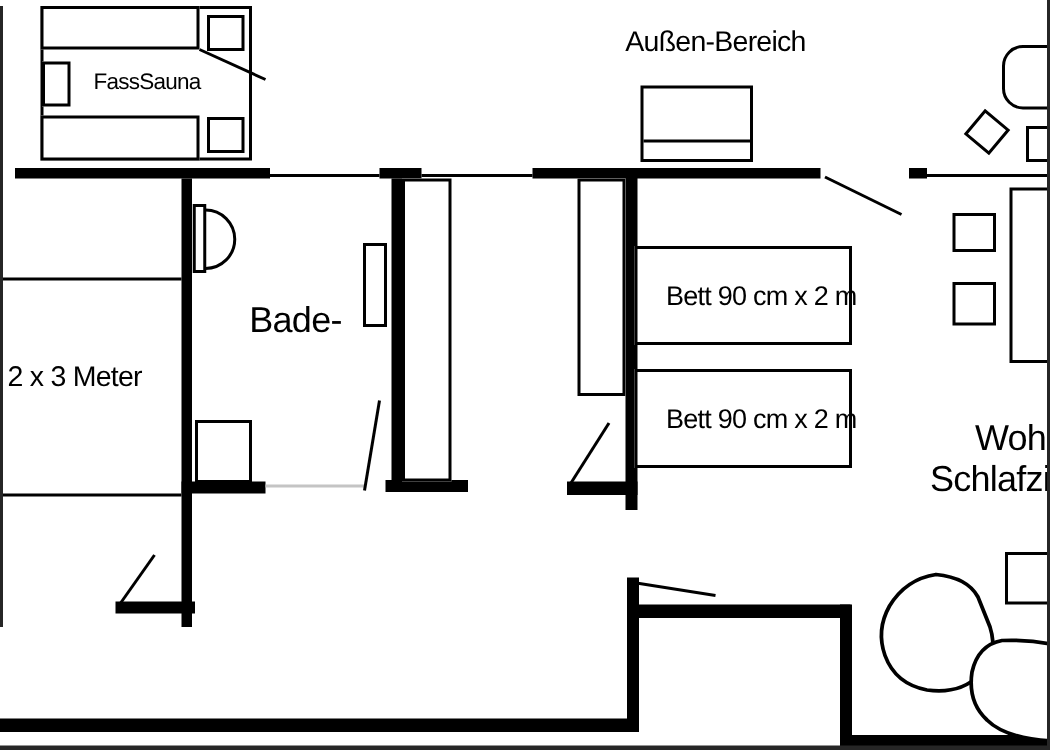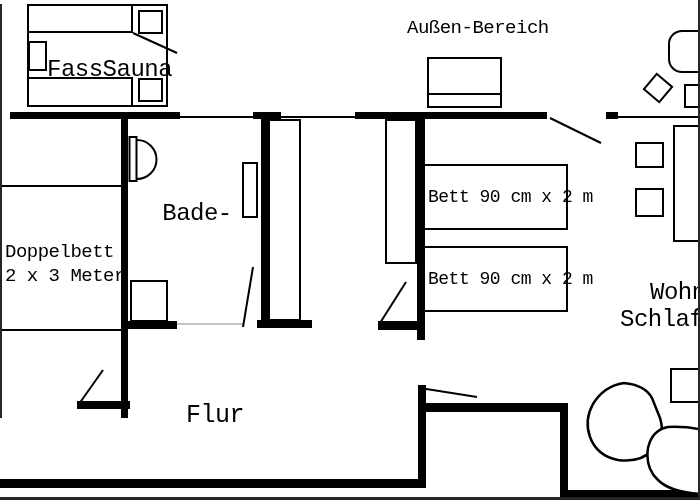--- a/index.html
+++ b/index.html
@@ -3,27 +3,27 @@
 <meta charset="utf-8">
 <style>
   html,body{margin:0;padding:0;}
   body{width:700px;height:500px;overflow:hidden;background:#fff;}
   #plan{position:relative;width:700px;height:500px;background:#fff;
         font-family:"Liberation Sans",sans-serif;color:#000;}
   .wall{position:absolute;background:#000;}
   .thin{position:absolute;background:#000;}
   .threshold{position:absolute;background:#c4c4c4;}
   .furn{position:absolute;border:2px solid #000;background:#fff;box-sizing:border-box;}
-  .lbl{position:absolute;letter-spacing:-0.5px;white-space:nowrap;line-height:1.15;font-family:Liberation Mono, monospace;}
+  .lbl{position:absolute;letter-spacing:-0.5px;white-space:nowrap;line-height:1.15;}
   .center{text-align:center;}
   svg.overlay{position:absolute;left:0;top:0;width:700px;height:500px;pointer-events:none;}
   .edge{position:absolute;background:#262626;}
   .bedbox{position:absolute;border:2px solid #000;background:#fff;box-sizing:border-box;
           display:flex;align-items:center;}
-  .bedbox span{padding-left:3px;}
+  .bedbox span{padding-left:19px;}
 </style>
 </head>
 <body>
 
 <div id="plan">
 
   <div class="wall" style="left:10px;top:112px;width:170px;height:7px;"></div>
   <div class="wall" style="left:253px;top:112px;width:28px;height:7px;"></div>
   <div class="wall" style="left:355px;top:112px;width:192px;height:7px;"></div>
   <div class="wall" style="left:606px;top:112px;width:12px;height:7px;"></div>
@@ -90,38 +90,36 @@
     <line x1="380" y1="323" x2="406" y2="282" stroke="#000" stroke-width="2"></line>
     <line x1="550" y1="118" x2="601" y2="143" stroke="#000" stroke-width="2"></line>
     <line x1="79" y1="404" x2="103" y2="370" stroke="#000" stroke-width="2"></line>
     <line x1="420" y1="388" x2="477" y2="397" stroke="#000" stroke-width="2"></line>
     <line x1="133" y1="33" x2="177" y2="53" stroke="#000" stroke-width="2"></line>
 
     <path fill="#fff" stroke="#000" stroke-width="2.5" d="M624,383 Q604,386 593,404 Q584,420 590,437 Q597,456 618,460 Q640,463 653,450 Q666,437 660,418 L652,398 Q645,385 624,383 Z"></path>
     <path fill="#fff" stroke="#000" stroke-width="2.5" d="M668,427 Q652,430 648,448 Q645,468 658,480 Q670,492 700,494 L712,494 L712,432 Q690,426 668,427 Z"></path>
   </svg>
 
-  <div class="lbl center" style="left:47px;top:56px;width:102px;font-size:24px;">FassSauna</div>
+  <div class="lbl center" style="left:47px;top:46px;width:102px;font-size:15px;">FassSauna</div>
 
   <div class="lbl center" style="left:407px;top:18px;width:140px;font-size:19px;">Außen-Bereich</div>
 
   <div class="lbl" style="left:5px;top:240px;font-size:19px;line-height:24px;">
-    <div>Doppelbett</div>
     <div>2 x 3 Meter</div>
   </div>
 
   <div class="lbl center" style="left:146px;top:201px;width:102px;font-size:24px;line-height:26px;">
     <div>Bade-</div>
   </div>
 
 
   <div class="lbl" style="left:620px;top:279px;width:220px;font-size:24px;line-height:27px;">
     <div style="padding-left:30px;">Wohn-</div>
     <div>Schlafzimmer</div>
   </div>
 
-  <div class="lbl center" style="left:184px;top:402px;width:62px;font-size:25px;">Flur</div>
 
   <div class="edge" style="left:0;top:4px;width:2px;height:414px;"></div>
   <div class="edge" style="left:698px;top:0;width:2px;height:500px;"></div>
   <div class="edge" style="left:0;top:497px;width:700px;height:3px;"></div>
 
 </div>
 
 </body></html>

